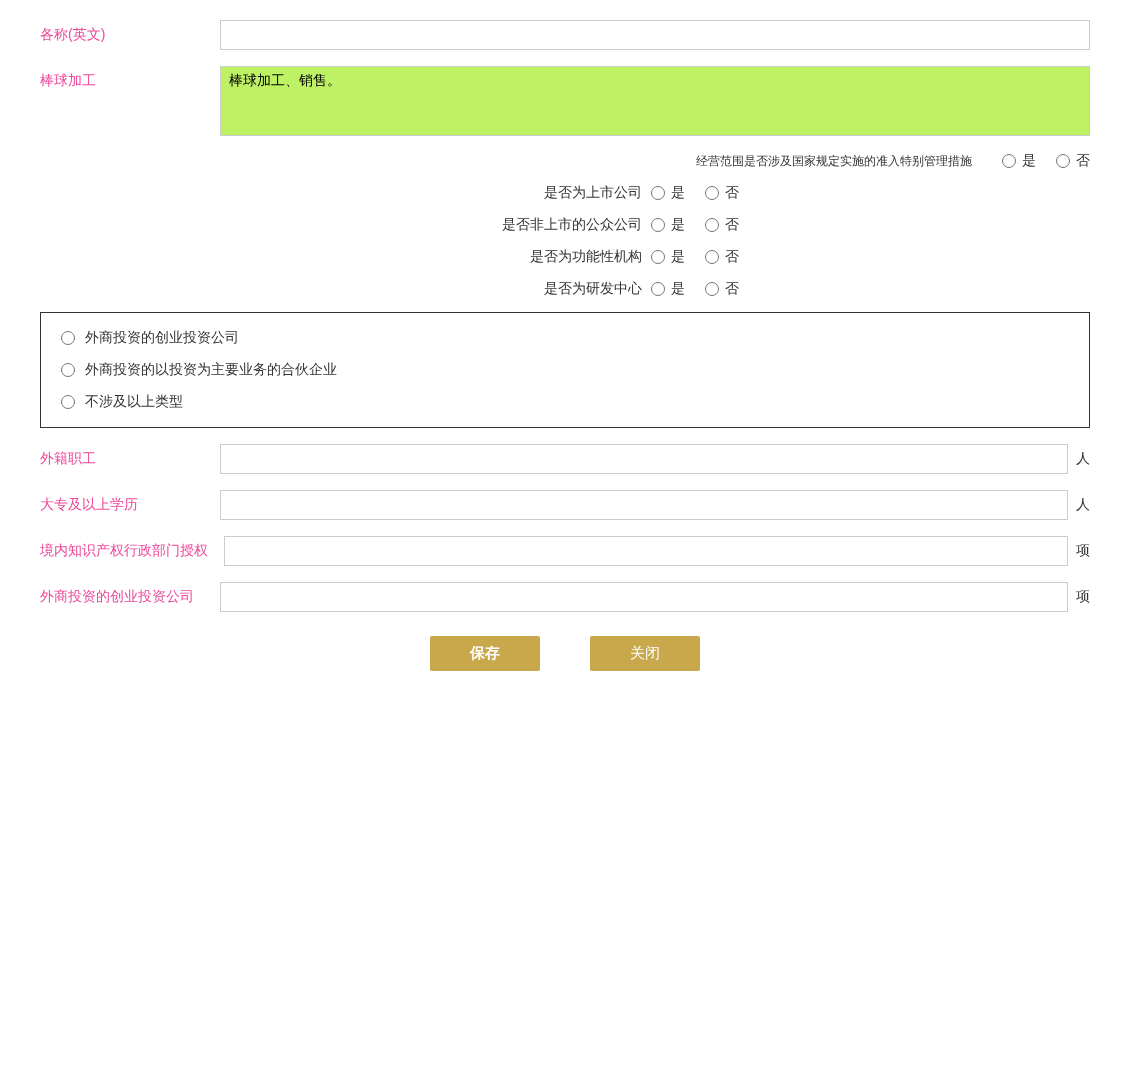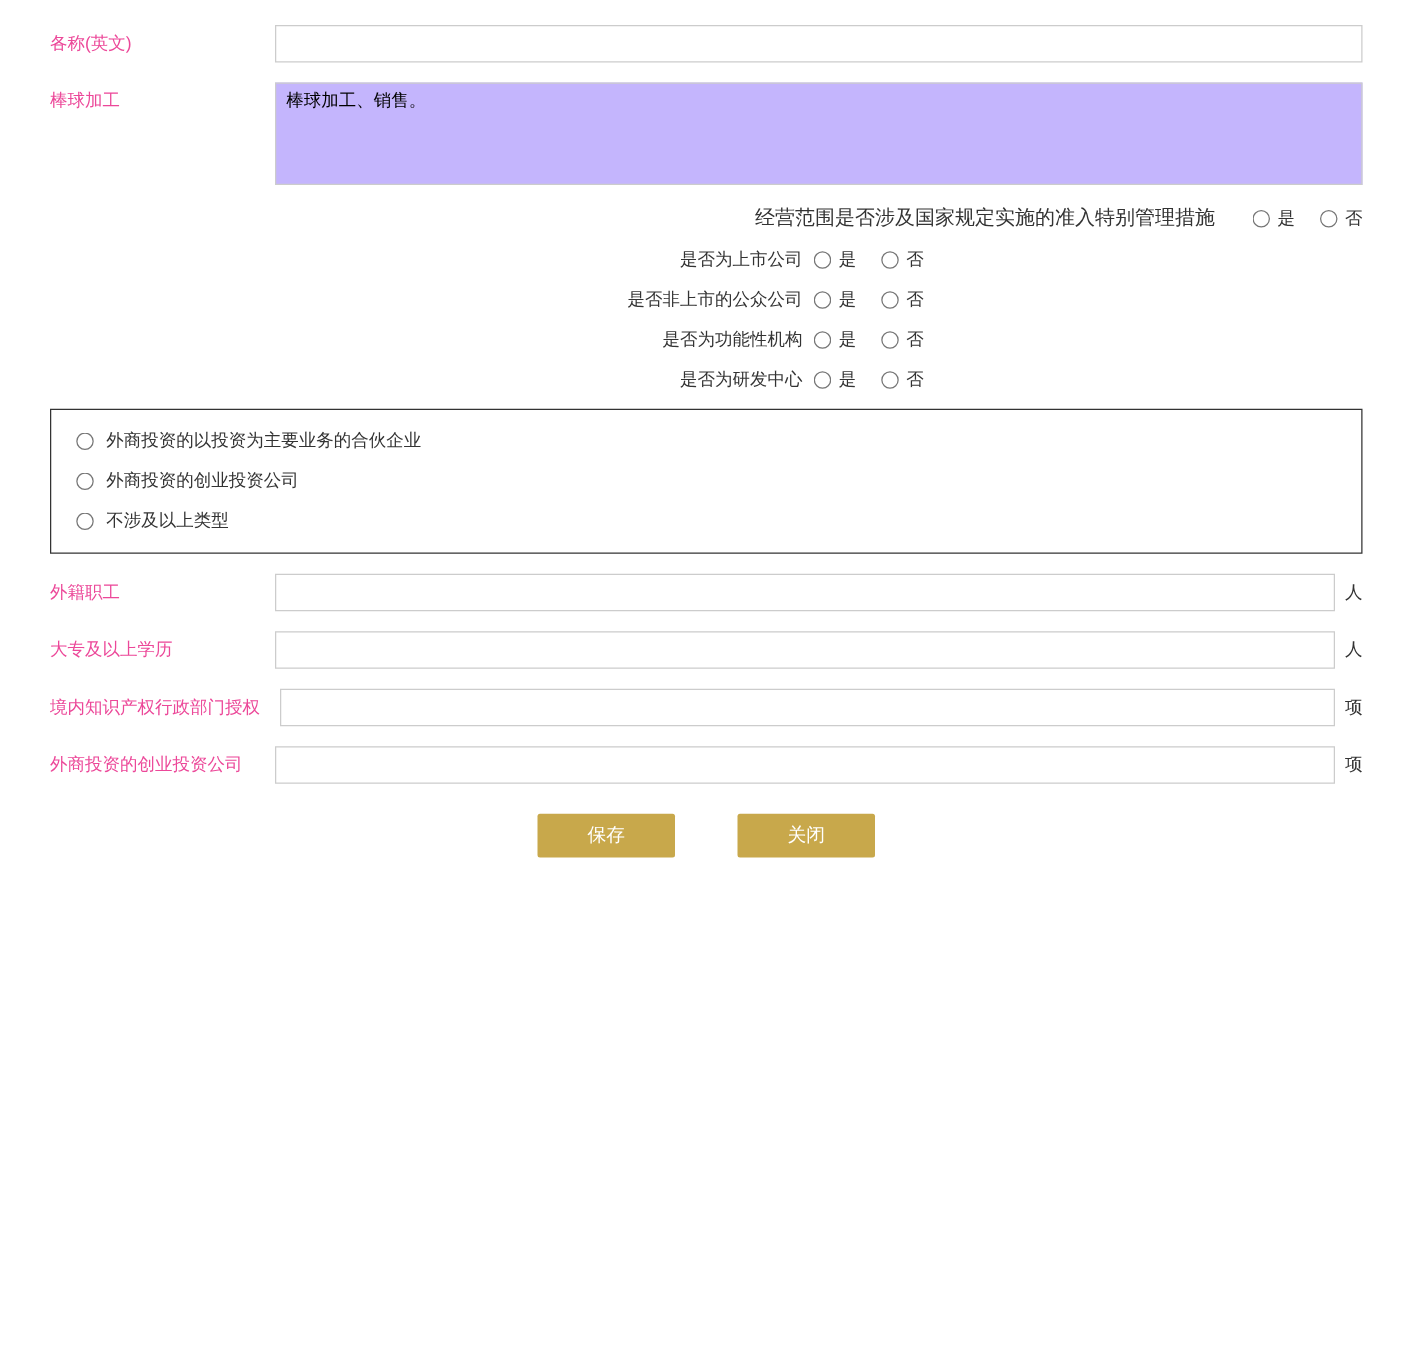--- a/index.html
+++ b/index.html
@@ -46,23 +46,23 @@
       font-family: inherit;
       outline: none;
       background: #fff;
     }
 
     input.form-control {
       height: 30px;
     }
 
     textarea.form-control {
-      height: 82px;
+      height: 70px;
       resize: none;
-      background: #c4b5fd;
+      background: #bef264;
     }
 
     .form-unit {
       padding-left: 8px;
       padding-top: 6px;
       color: #333;
       font-size: 14px;
       flex-shrink: 0;
     }
 
@@ -108,21 +108,21 @@
       display: flex;
       align-items: center;
       margin-bottom: 14px;
     }
 
     .radio-label-wide {
       flex: 1;
       text-align: right;
       padding-right: 30px;
       color: #333;
-      font-size: 16px;
+      font-size: 12px;
     }
 
     
     .bordered-box {
       border: 1px solid #333;
       padding: 16px 20px;
       margin-bottom: 16px;
     }
 
     .bordered-box .checkbox-item {
@@ -159,20 +159,21 @@
       font-size: 15px;
       font-family: inherit;
       cursor: pointer;
       border: none;
       border-radius: 2px;
     }
 
     .btn-primary {
       background: #c8a84b;
       color: #fff;
+      font-weight: bold;
     }
 
     .btn-secondary {
       background: #c8a84b;
       color: #fff;
       margin-left: 30px;
     }
 
     
     textarea::-webkit-scrollbar {
@@ -264,29 +265,29 @@
         <span>是</span>
       </label>
       <label class="radio-option">
         <input type="radio" name="rd_center" value="no" style="">
         <span>否</span>
       </label>
     </div>
   </div>
 
   <div class="bordered-box">
+    <label class="checkbox-item">
+      <input type="radio" name="foreign_investment" value="1" style="">
+      <span>外商投资的创业投资公司</span>
+    </label>
     <label class="checkbox-item">
       <input type="radio" name="foreign_investment" value="2" style="">
       <span>外商投资的以投资为主要业务的合伙企业</span>
     </label>
     <label class="checkbox-item">
-      <input type="radio" name="foreign_investment" value="1" style="">
-      <span>外商投资的创业投资公司</span>
-    </label>
-    <label class="checkbox-item">
       <input type="radio" name="foreign_investment" value="3" style="">
       <span>不涉及以上类型</span>
     </label>
   </div>
 
   <div class="form-row">
     <label class="form-label">外籍职工</label>
     <input type="text" class="form-control" value="" style="">
     <span class="form-unit">人</span>
   </div>

